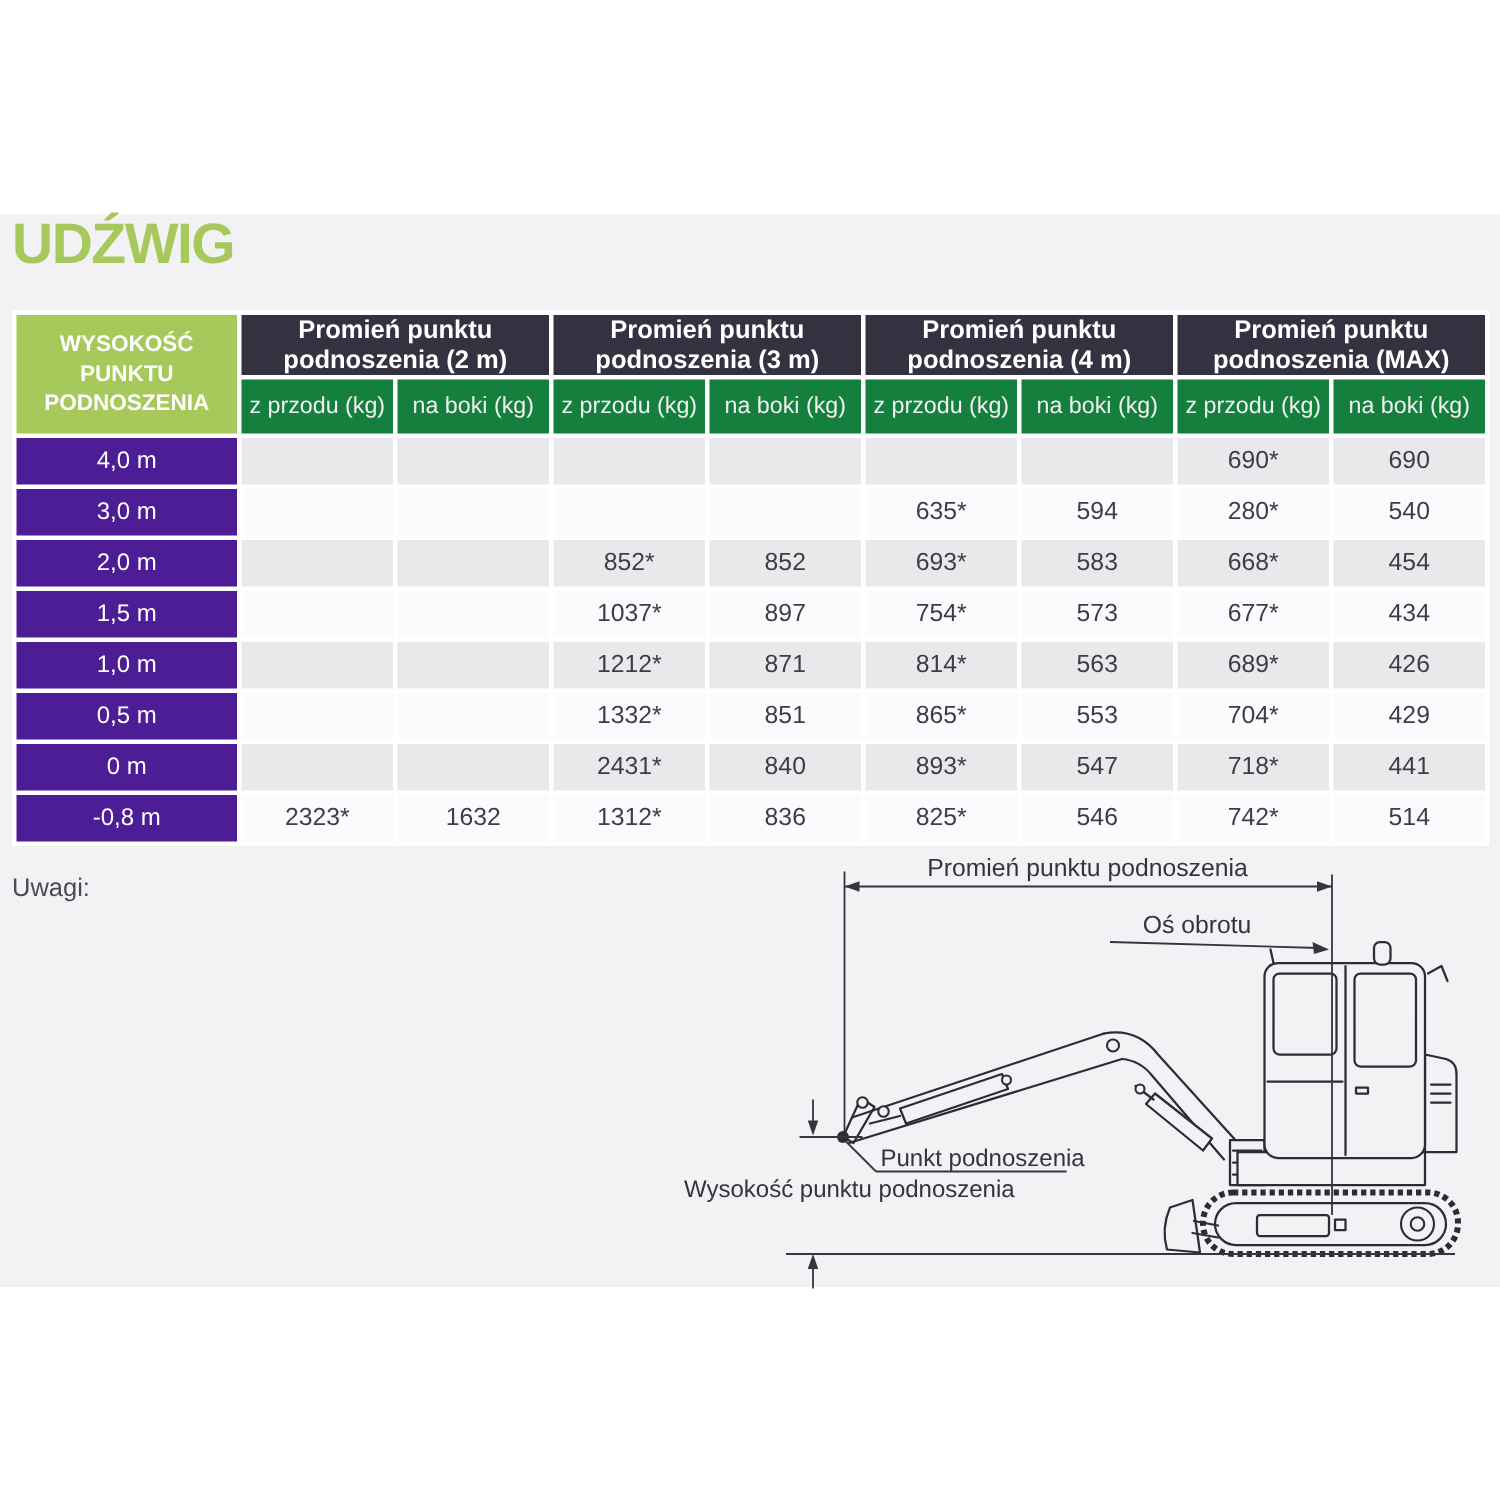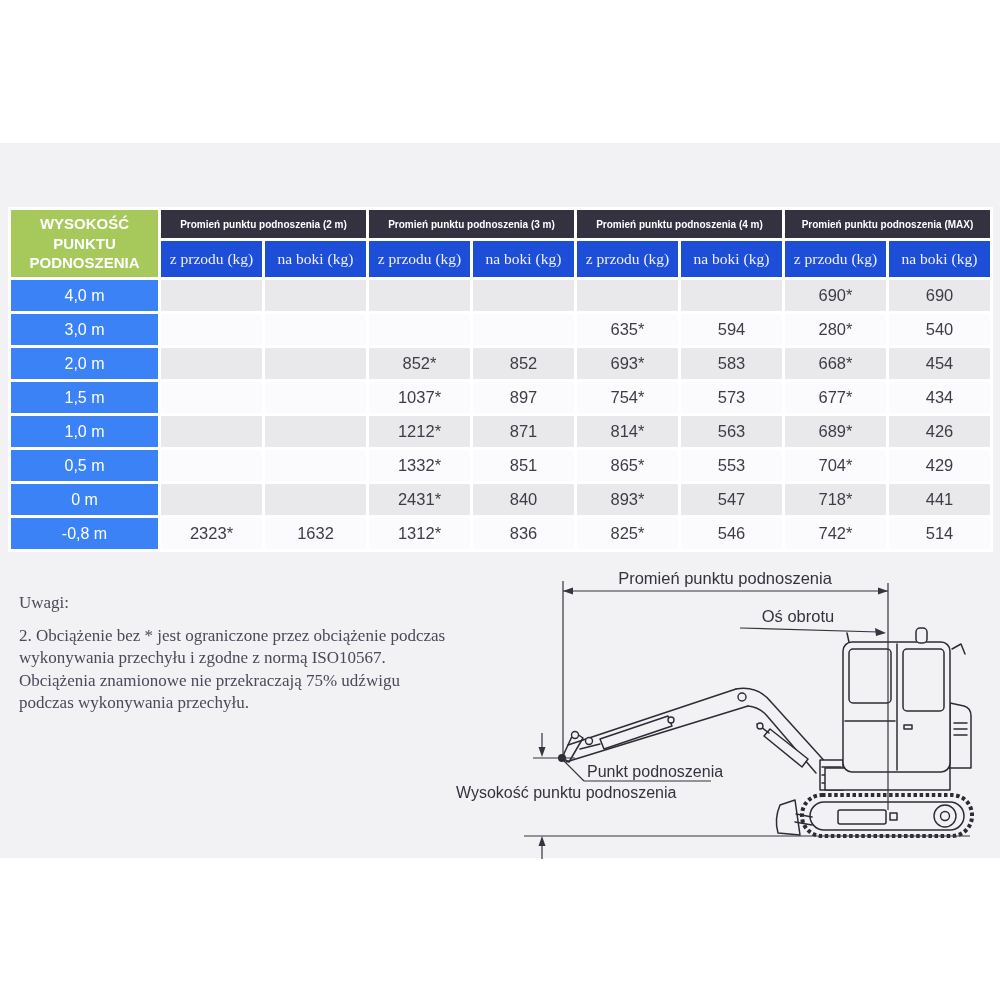--- a/index.html
+++ b/index.html
@@ -24,60 +24,61 @@
   }
   table.lift col.label-col { width:147px; }
   table.lift th, table.lift td { padding:0; overflow:hidden; }
   .corner-cell {
     background:#a7c95c; color:#ffffff; font-weight:bold;
     font-size:15px; line-height:1.3; text-align:center;
     vertical-align:middle; padding:0 8px;
   }
   .group-cell {
     background:#343240; color:#ffffff; font-weight:bold;
-    font-size:10px; text-align:center; height:28px; vertical-align:middle;
+    font-size:17px; text-align:center; height:28px; vertical-align:middle;
   }
   .sub-cell {
-    background:#1d4ed8; color:#f1f1f3; font-weight:normal;
-    font-size:15.5px; text-align:center; height:36px; vertical-align:middle;font-family:Liberation Serif, serif;
+    background:#15803d; color:#f1f1f3; font-weight:normal;
+    font-size:15.5px; text-align:center; height:36px; vertical-align:middle;
   }
   .row-label {
-    background:#3b82f6; color:#ffffff; font-weight:normal;
+    background:#4c1d95; color:#ffffff; font-weight:normal;
     font-size:16px; text-align:center; height:31px; vertical-align:middle;
   }
   td.data-cell {
     font-size:16.5px; color:#3e3d47; text-align:center; vertical-align:middle;
     height:31px;
   }
   tr.body-row:nth-child(odd) td.data-cell { background:#e9e8ea; }
   tr.body-row:nth-child(even) td.data-cell { background:#fbfbfd; }
   .notes {
     position:absolute; left:8px; top:581px; width:452px;
     font-size:17px; line-height:22.2px; color:#4b4959;
   }
-  .notes div { margin:11px;font-family:Liberation Serif, serif; }
+  .notes div { margin:0; }
   .diagram {
     position:absolute; left:448px; top:563px; width:552px; height:297px;
   }
   .diagram text {
     font-family:"Liberation Sans", sans-serif;
     fill:#34333f;
   }
   .dim  { stroke:#35343f; stroke-width:1.2; fill:none; }
   .mach { stroke:#2d2c36; stroke-width:1.5; fill:none; stroke-linejoin:round; stroke-linecap:round; }
   .machf{ stroke:#2d2c36; stroke-width:1.5; fill:#f2f1f3; stroke-linejoin:round; }
   .arr  { fill:#35343f; stroke:none; }
   .pin  { stroke:#2d2c36; stroke-width:1.4; fill:#f2f1f3; }
 </style>
 </head>
 <body>
 
 <div class="page">
   <div class="content-band"></div>
 
+  <h1 class="page-title">UDŹWIG</h1>
 
   <table class="lift">
     <colgroup>
       <col class="label-col">
       <col>
         <col>
         <col>
         <col>
         <col>
         <col>
@@ -190,21 +191,20 @@
         <td class="data-cell">825*</td>
         <td class="data-cell">546</td>
         <td class="data-cell">742*</td>
         <td class="data-cell">514</td>
       </tr>
     </tbody>
   </table>
 
   <div class="notes">
     <div>Uwagi:</div>
-    <div>2. Obciążenie bez * jest ograniczone przez obciążenie podczas wykonywania przechyłu i zgodne z normą ISO10567. Obciążenia znamionowe nie przekraczają 75% udźwigu podczas wykonywania przechyłu.</div>
   </div>
 
   <svg class="diagram" viewBox="0 0 552 297" aria-hidden="true">
 
     <line class="dim" x1="115" y1="18" x2="115" y2="196"></line>
     <line class="dim" x1="115" y1="28" x2="440" y2="28"></line>
     <polygon class="arr" points="115,28 125,24.5 125,31.5"></polygon>
     <polygon class="arr" points="440,28 430,24.5 430,31.5"></polygon>
     <text x="277" y="21" font-size="16.5" text-anchor="middle">Promień punktu podnoszenia</text>
 

